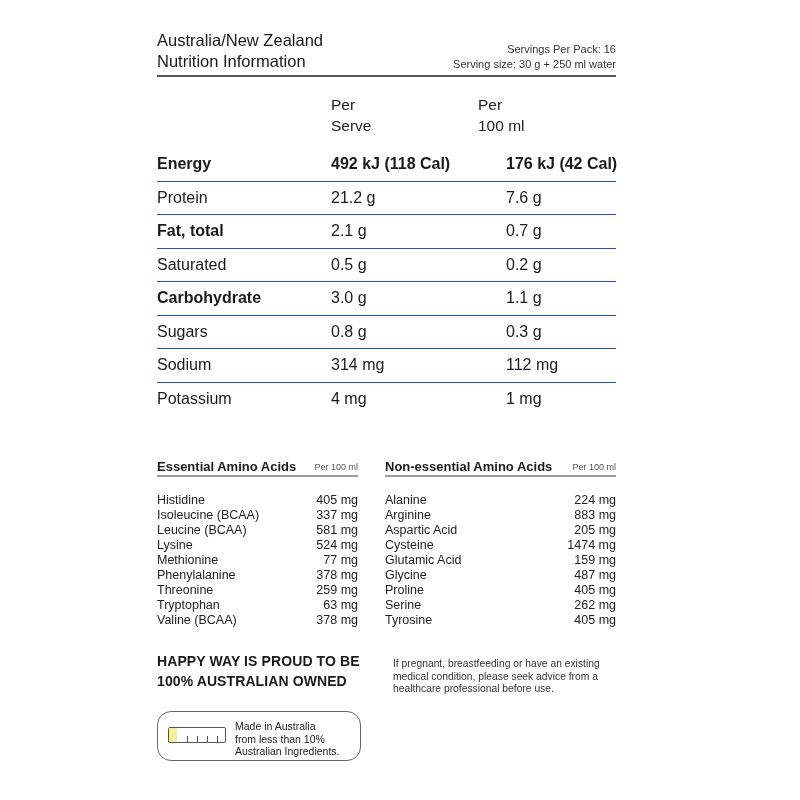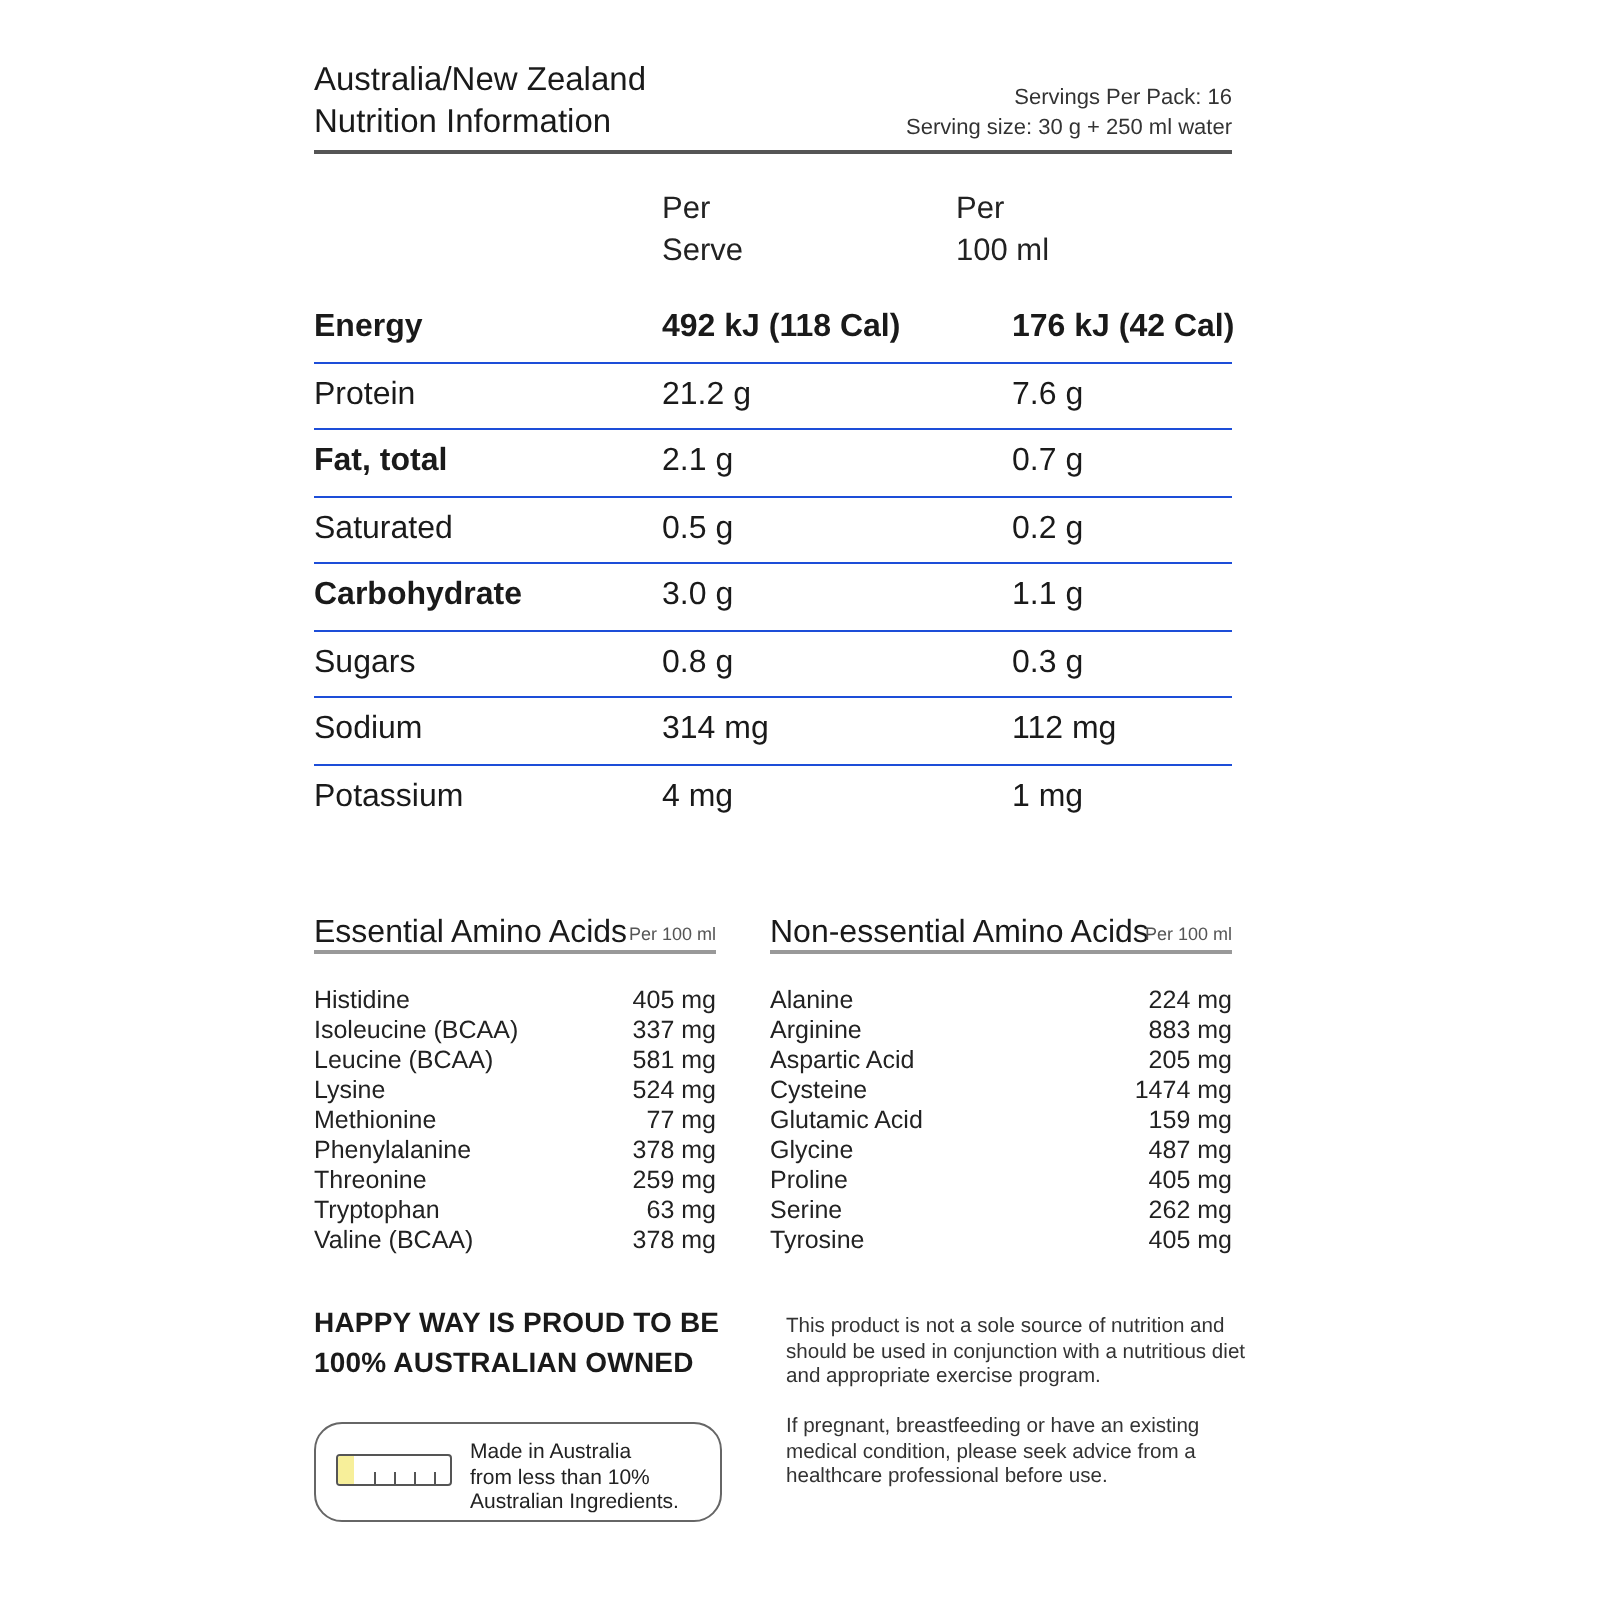--- a/index.html
+++ b/index.html
@@ -21,21 +21,21 @@
     .nut-row .name { left: 0; }
     .nut-row .v1 { left: 174px; }
     .nut-row .v2 { left: 321px; margin-left: 28px; }
     .nut-row.bold span { font-weight: bold; }
     .nut-row.bold .v1, .nut-row.bold .v2 { font-weight: bold; }
 
     .amino { top: 460px; }
     .amino.left { left: 157px; width: 201px; }
     .amino.right { left: 385px; width: 231px; }
     .amino-head { position: relative; height: 14px; border-bottom: 2px solid #999; padding-bottom: 1px; }
-    .amino-head .h { position: absolute; left: 0; top: 0; font-size: 16px; font-weight: normal; line-height: 14px; }
+    .amino-head .h { position: absolute; left: 0; top: 0; font-size: 13px; font-weight: bold; line-height: 14px; }
     .amino-head .per { position: absolute; right: 0; top: 2px; font-size: 9px; line-height: 11px; color: #555; }
     .amino-list { margin-top: 16px; }
     .amino-item { position: relative; height: 15px; font-size: 12.5px; line-height: 15px; color: #222; }
     .amino-item .n { position: absolute; left: 0; }
     .amino-item .v { position: absolute; right: 0; }
 
     .proud { left: 157px; top: 651px; font-size: 14px; font-weight: bold; line-height: 20px; letter-spacing: 0.1px; }
     .badge { left: 157px; top: 711px; width: 204px; height: 50px; border: 1.5px solid #666; border-radius: 14px; box-sizing: border-box; }
     .meter { position: absolute; left: 10px; top: 15px; width: 58px; height: 16px; border: 1.5px solid #555; border-radius: 2px; box-sizing: border-box; overflow: hidden; }
     .meter .fill { position: absolute; left: 0; top: 0; bottom: 0; width: 8px; background: #f7ef9a; }
@@ -214,15 +214,14 @@
     <div class="tick" style="left:48px"></div>
   </div>
   <div class="badge-text">
     <div>Made in Australia</div>
     <div>from less than 10%</div>
     <div>Australian Ingredients.</div>
   </div>
 </div>
 
 <div class="abs disclaimer">
-  <p>This product is not a sole source of nutrition and should be used in conjunction with a nutritious diet and appropriate exercise program.</p>
   <p>If pregnant, breastfeeding or have an existing medical condition, please seek advice from a healthcare professional before use.</p>
 </div>
 
 </body></html>

